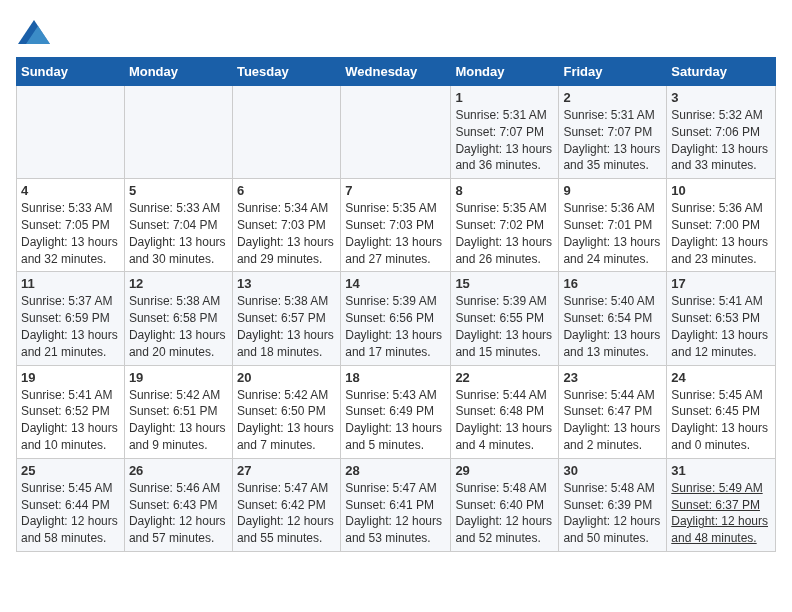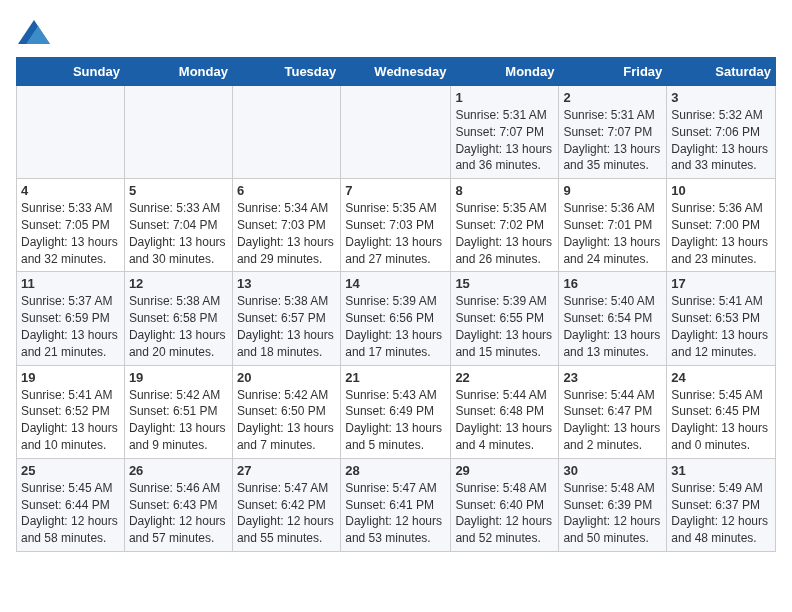--- a/index.html
+++ b/index.html
@@ -49,21 +49,21 @@
     }
     table {
       width: 100%;
       border-collapse: collapse;
     }
     thead tr th {
       background-color: #1a5fa8;
       color: #fff;
       font-size: 13px;
       padding: 6px 4px;
-      text-align: right;
+      text-align: left;
       border: 1px solid #1a5fa8;
     }
     tbody tr td {
       border: 1px solid #ccc;
       vertical-align: top;
       padding: 4px;
       font-size: 10.5px;
       color: #333;
       min-height: 80px;
       width: 113px;
@@ -265,21 +265,21 @@
 and 9 minutes.</div>
         </td>
         <td>
           <span class="day-number">20</span>
           <div class="cell-content" style="white-space: pre-line;">Sunrise: 5:42 AM
 Sunset: 6:50 PM
 Daylight: 13 hours
 and 7 minutes.</div>
         </td>
         <td>
-          <span class="day-number">21</span>
+          <span class="day-number">18</span>
           <div class="cell-content" style="white-space: pre-line;">Sunrise: 5:43 AM
 Sunset: 6:49 PM
 Daylight: 13 hours
 and 5 minutes.</div>
         </td>
         <td>
           <span class="day-number">22</span>
           <div class="cell-content" style="white-space: pre-line;">Sunrise: 5:44 AM
 Sunset: 6:48 PM
 Daylight: 13 hours
@@ -338,20 +338,20 @@
         </td>
         <td>
           <span class="day-number">30</span>
           <div class="cell-content" style="white-space: pre-line;">Sunrise: 5:48 AM
 Sunset: 6:39 PM
 Daylight: 12 hours
 and 50 minutes.</div>
         </td>
         <td>
           <span class="day-number">31</span>
-          <div class="cell-content" style="white-space: pre-line;">Sunrise: 5:49 AM
+          <div class="cell-content" style="white-space: pre-line; text-decoration: underline;">Sunrise: 5:49 AM
 Sunset: 6:37 PM
 Daylight: 12 hours
 and 48 minutes.</div>
         </td>
       </tr>
     </tbody>
 </table>
 
 </body></html>

